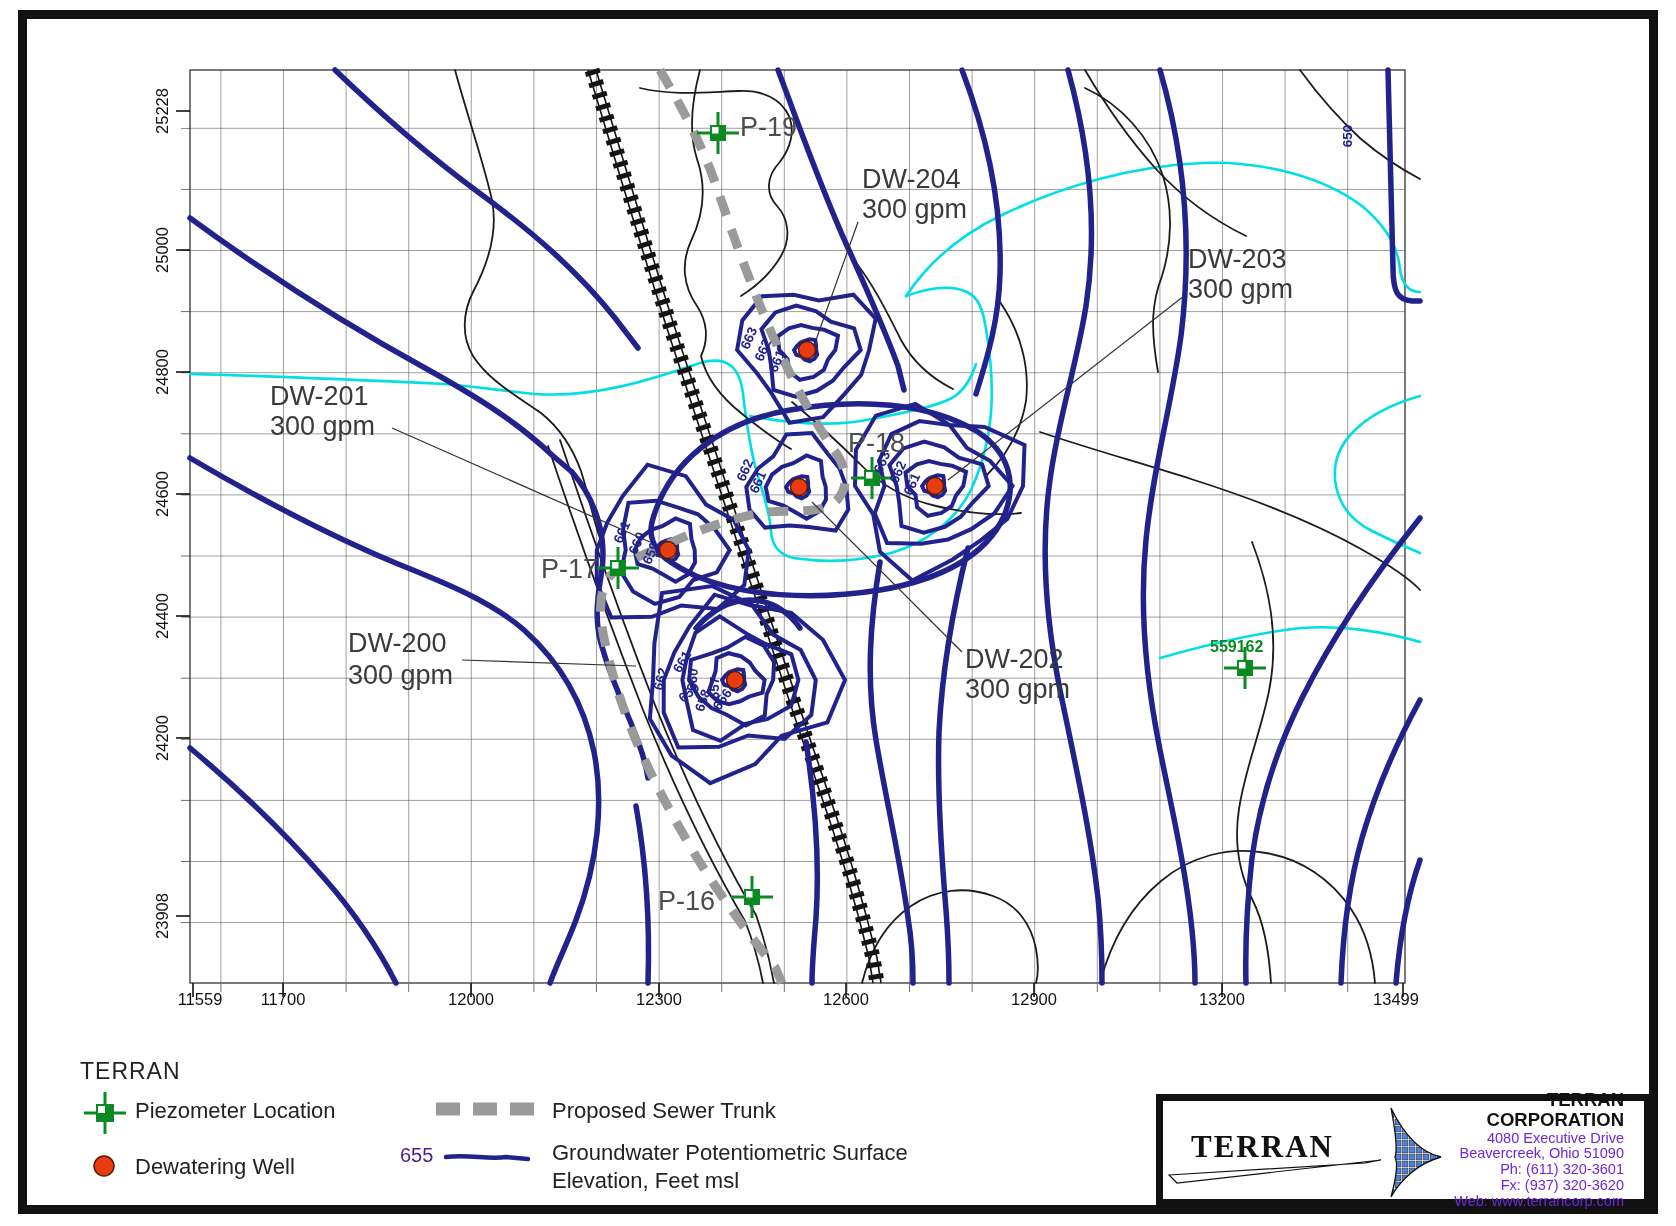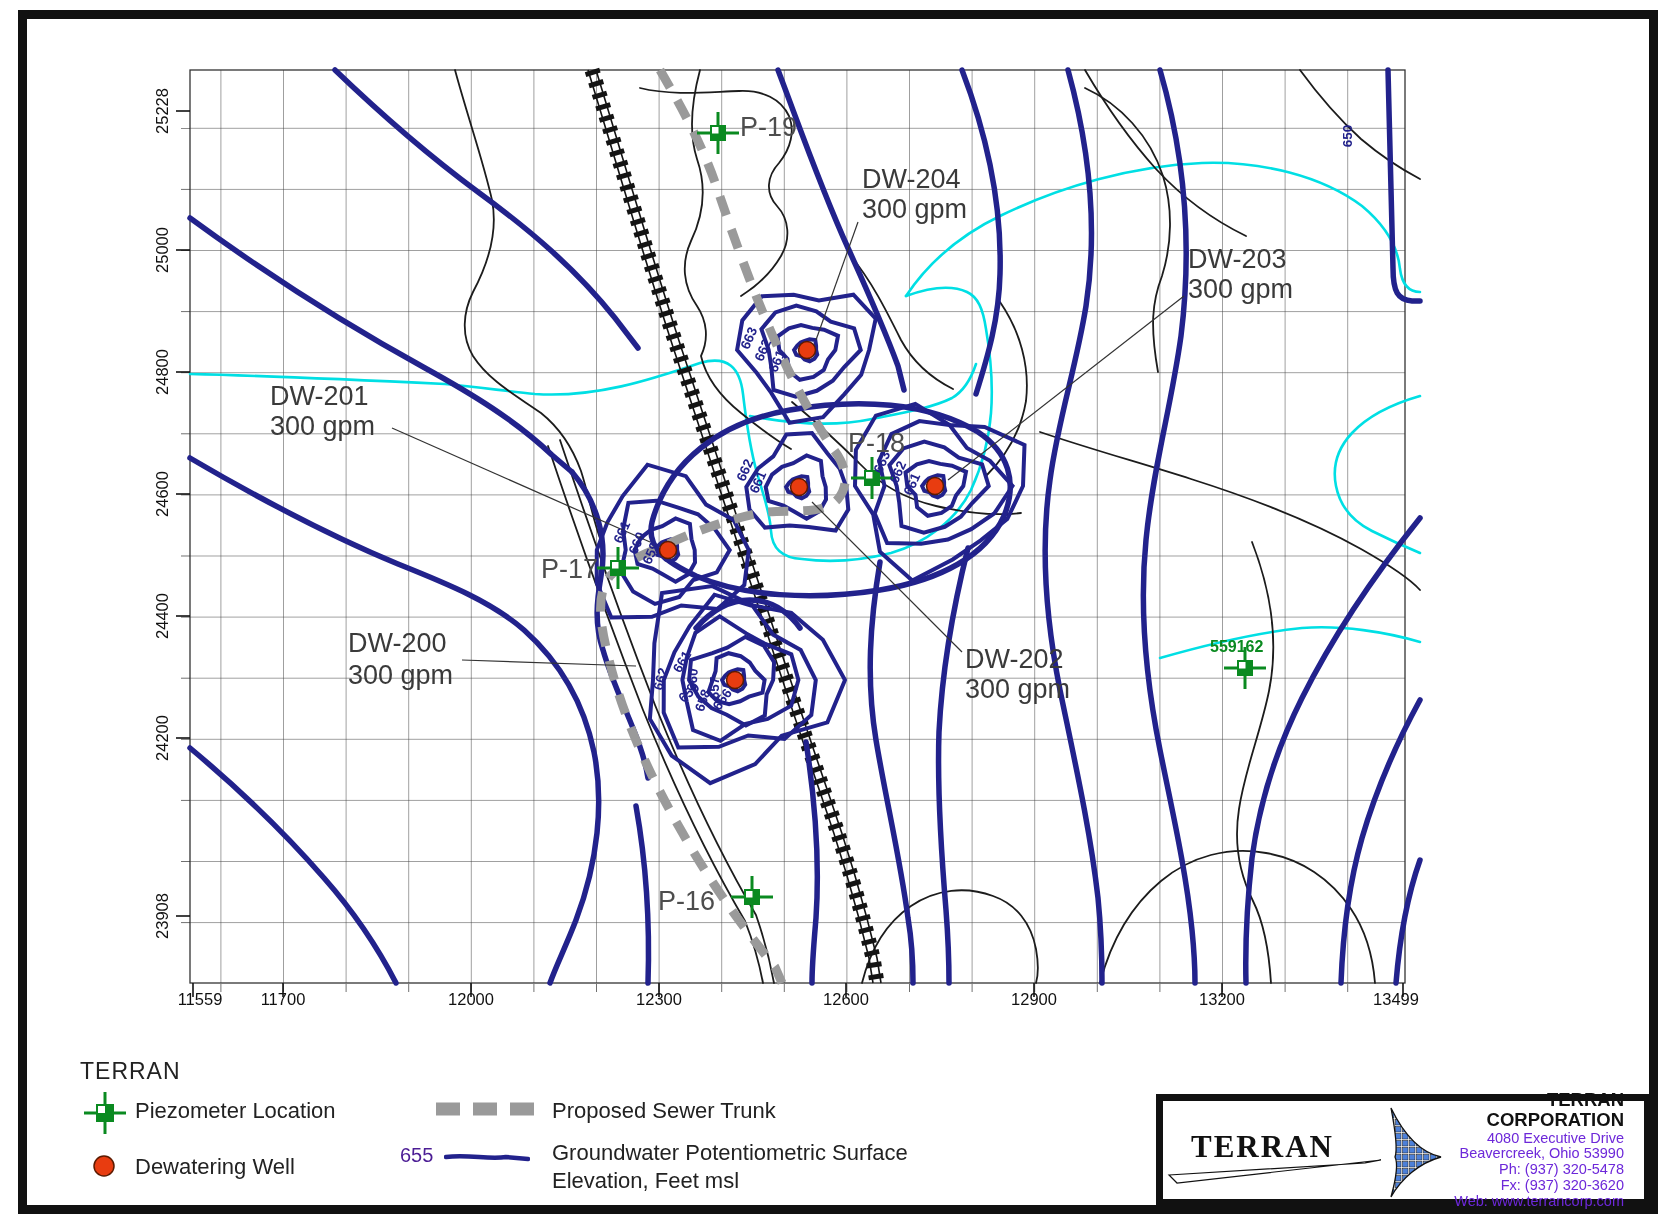--- a/index.html
+++ b/index.html
@@ -294,19 +294,19 @@
             <rect width="7" height="7" fill="#fff"></rect>
             <rect x="0.5" y="0.5" width="5.5" height="5.5" fill="#4d80d8" stroke="#111" stroke-width="0.5"></rect>
           </pattern>
         </defs>
         <path d="M10,3 C24,32 42,48 60,52 C38,58 20,74 10,92 C16,70 17,58 14,52 C17,44 14,24 10,3 Z" fill="url(#bp)" stroke="#111" stroke-width="1.3"></path>
       </svg>
     </div>
     <div id="terran-text">
       <div class="terran-name">TERRAN CORPORATION</div>
       <div class="terran-line">4080 Executive Drive</div>
-      <div class="terran-line">Beavercreek, Ohio 53990</div>
-      <div class="terran-line">Ph: (937) 320-5478</div>
+      <div class="terran-line">Beavercreek, Ohio 51090</div>
+      <div class="terran-line">Ph: (611) 320-3601</div>
       <div class="terran-line">Fx: (937) 320-3620</div>
       <div class="terran-line">Web: www.terrancorp.com</div>
     </div>
   </div>
 </div>
 
 </body></html>

